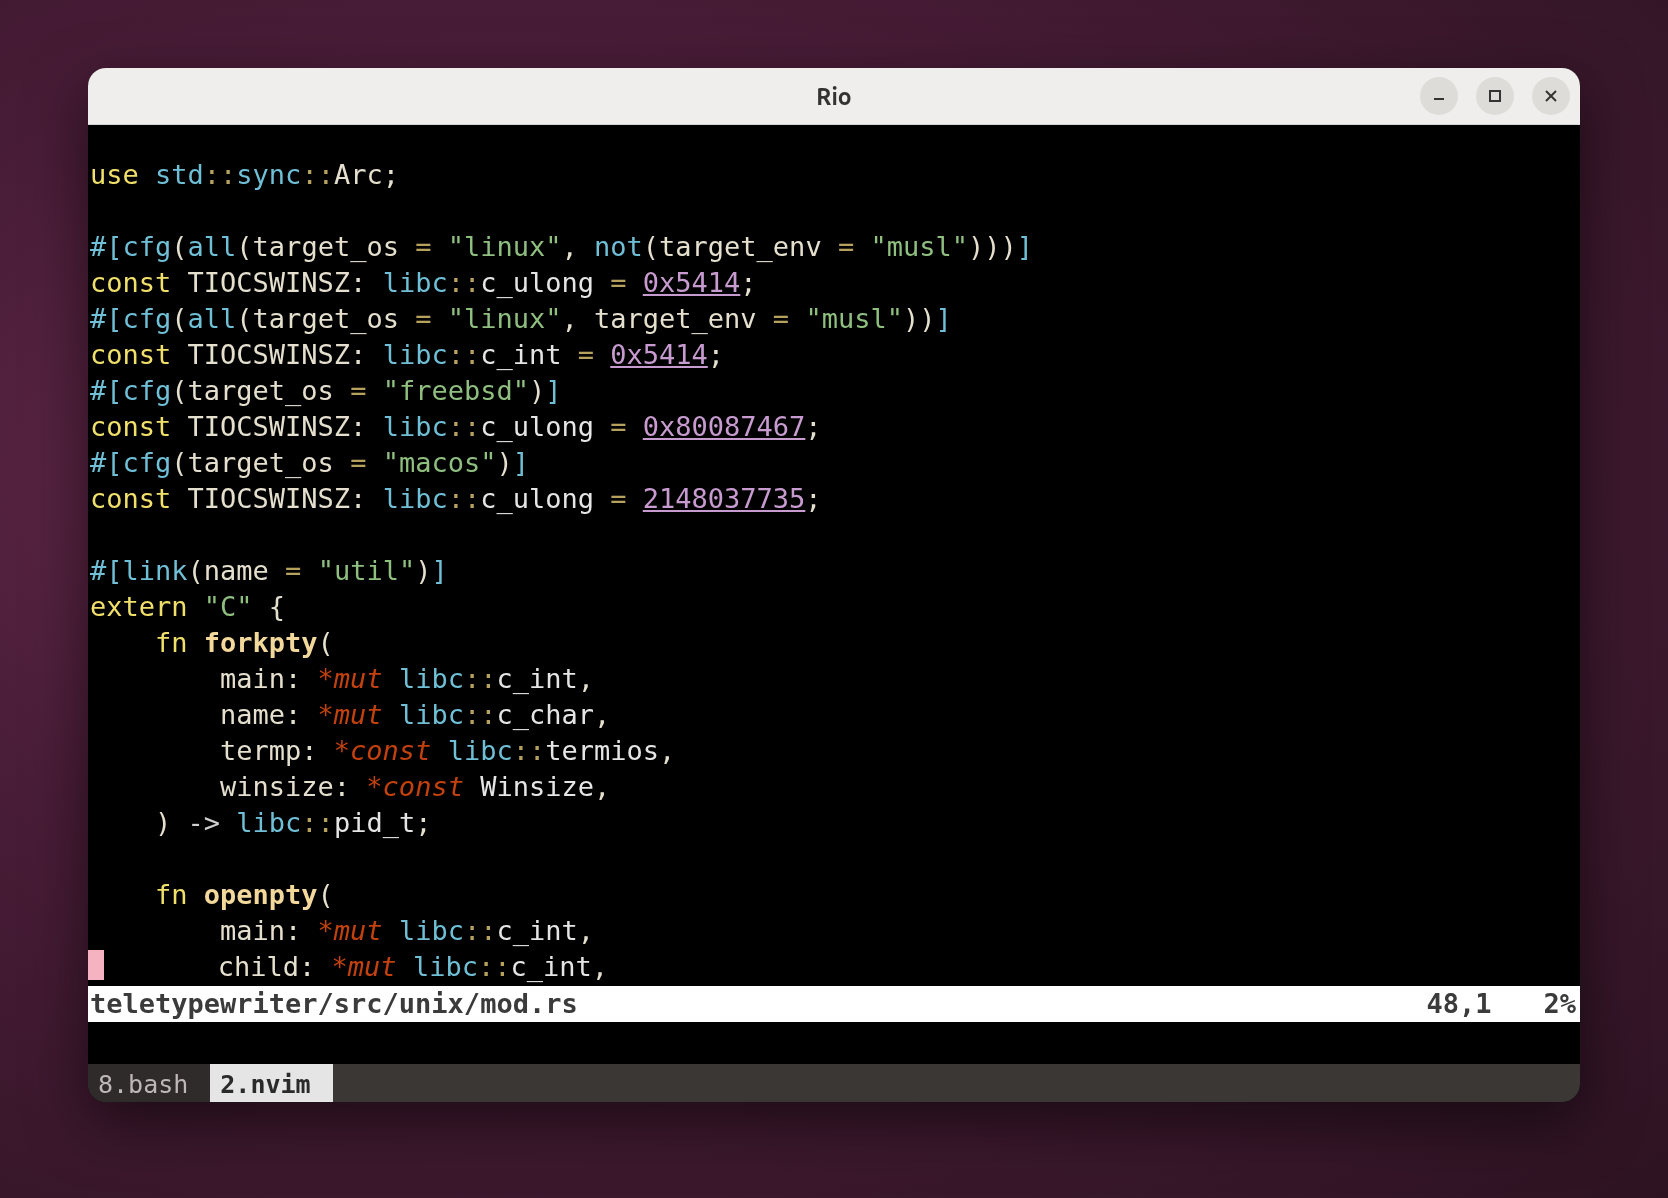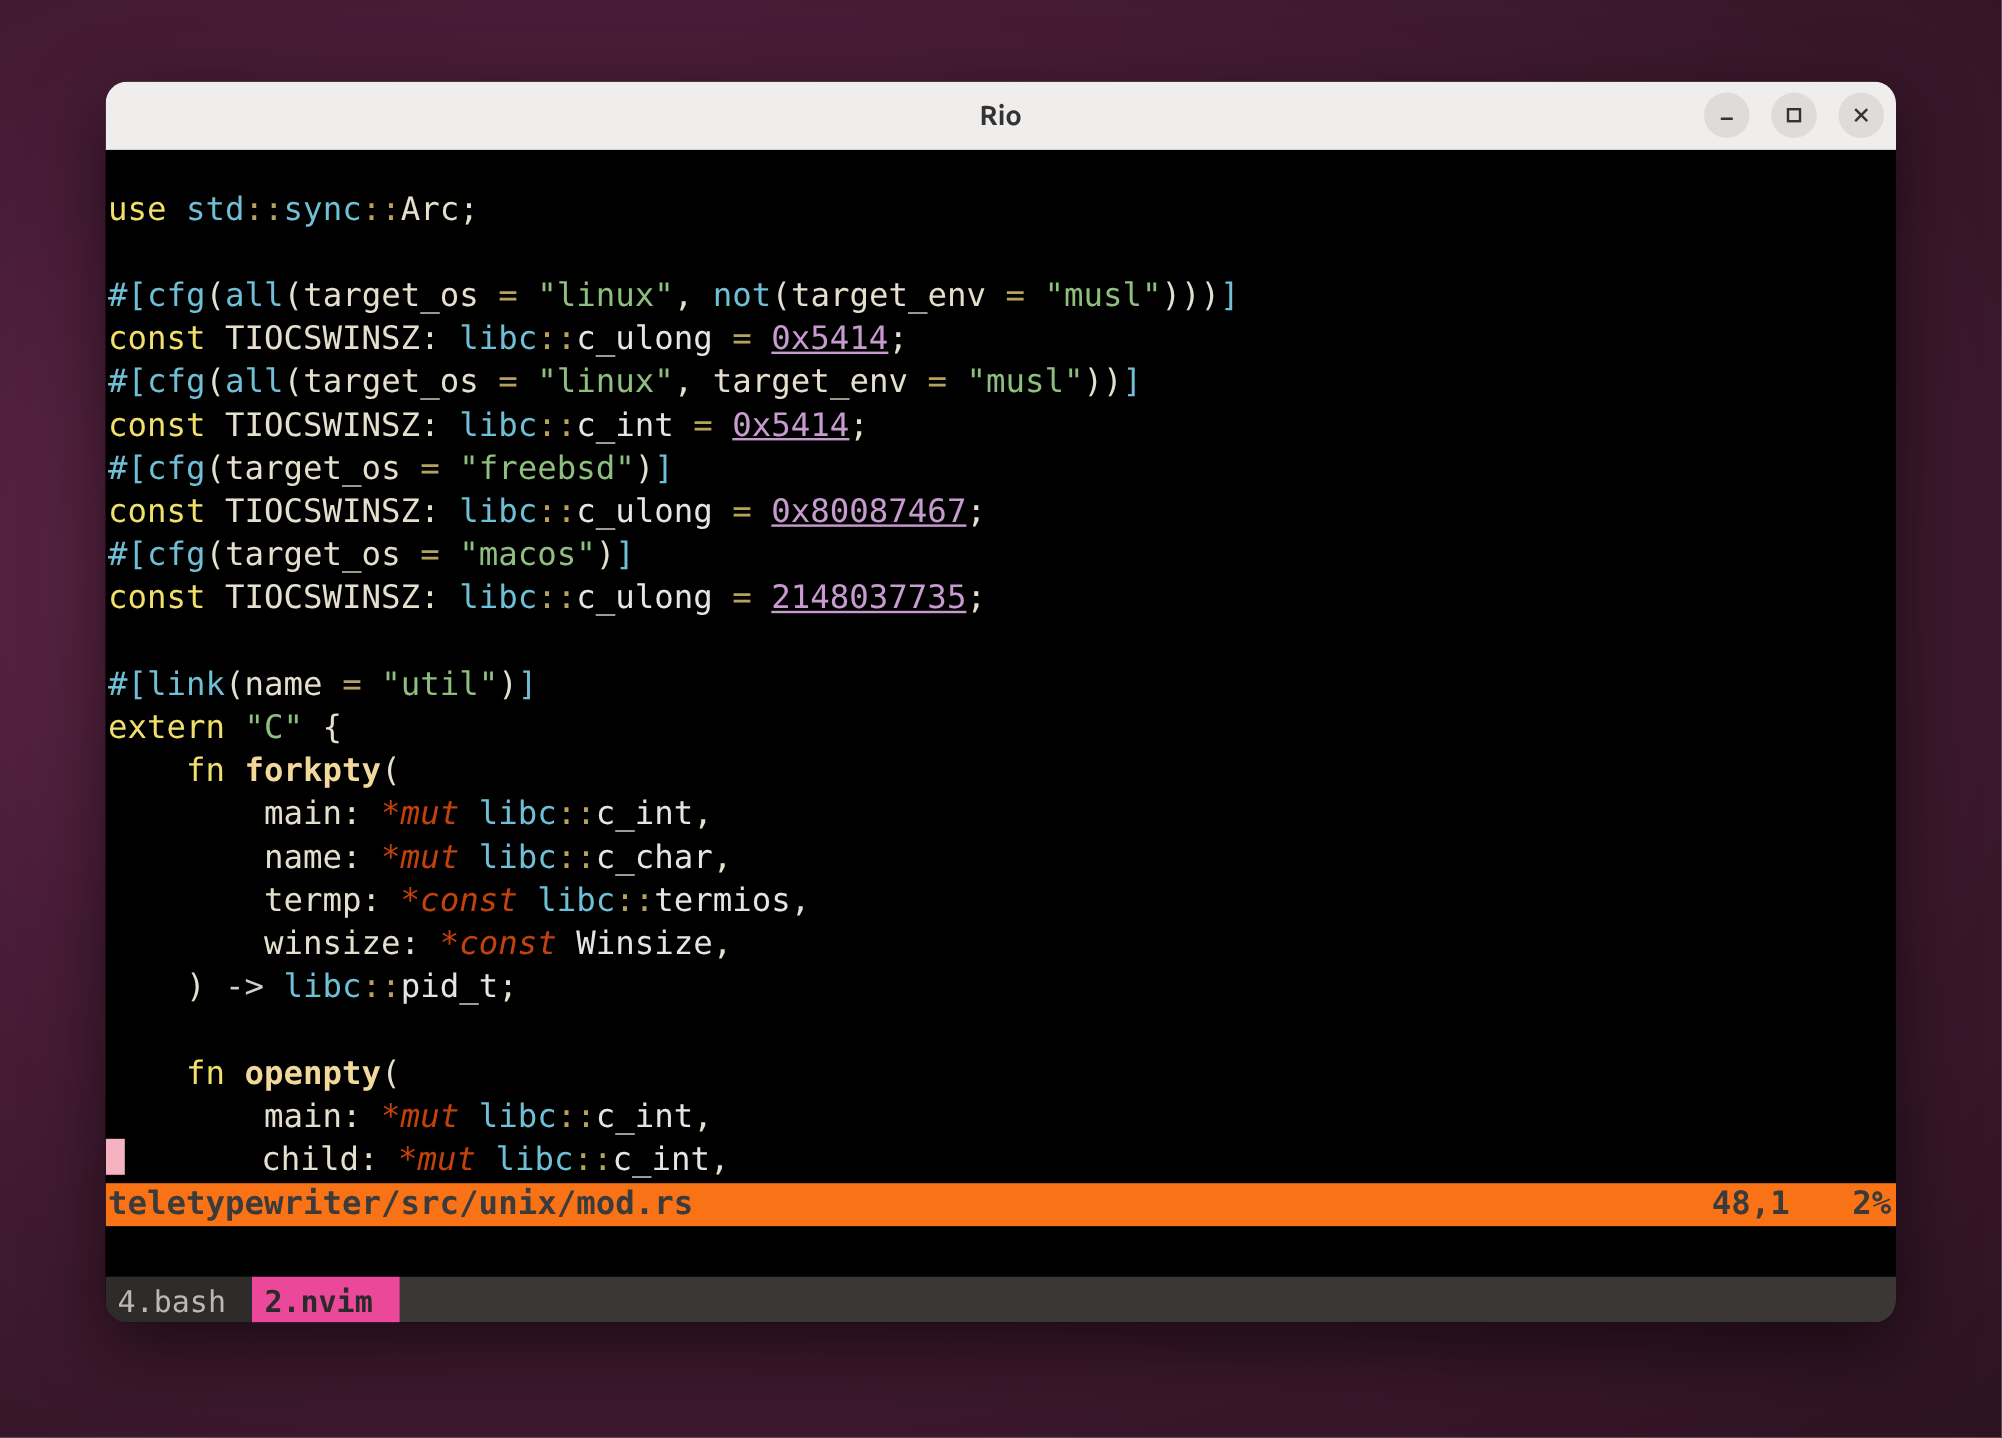--- a/index.html
+++ b/index.html
@@ -80,21 +80,21 @@
   .cursor-block {
     display: inline-block;
     width: 16px;
     height: 30px;
     background: #f5b2c0;
     vertical-align: -4px;
     margin-left: -2px;
   }
   .statusbar {
     height: 36px;
-    background: #f97316;
+    background: #ffffff;
     color: #3b3b3b;
     display: flex;
     align-items: flex-end;
     font-size: 27px;
     font-weight: 700;
     padding: 0 4px 0 2px;
   }
   .statusbar .file { flex: 0 0 auto; }
   .statusbar .spacer { flex: 1; }
   .statusbar .pos { margin-right: 52px; }
@@ -106,21 +106,21 @@
     align-items: stretch;
     font-size: 25px;
   }
   .tab {
     padding: 3px 22px 0 10px;
     display: flex;
     align-items: center;
     color: #ccc;
   }
   .tab.inactive { background: #2f2b2a; color: #bdb8b5; }
-  .tab.active { background: #ec4899; color: #2a2a2a; font-weight: 600; }
+  .tab.active { background: #e5e5e5; color: #2a2a2a; font-weight: 600; }
   
   .kw  { color: #f0e06a; }     
   .mod { color: #6fbfd6; }     
   .op  { color: #b6a15d; }     
   .ty  { color: #e5e5e5; }     
   .fnn { color: #f3d89b; font-weight: 700; }
   .id  { color: #e5dfce; }
   .str { color: #8fbf7f; }     
   .num { color: #c79bcf; text-decoration: underline; }
   .attr{ color: #6fbfd6; }
@@ -160,17 +160,17 @@
     <div class="statusbar">
       <span class="file">teletypewriter/src/unix/mod.rs</span>
       <span class="spacer"></span>
       <span class="pos">48,1</span>
       <span>2%</span>
     </div>
 
     <div class="blackstrip"></div>
 
     <div class="tabbar">
-      <div class="tab inactive">4.bash</div>
+      <div class="tab inactive">8.bash</div>
       <div class="tab active">2.nvim</div>
     </div>
   </div>
 </div>
 
 </body></html>

